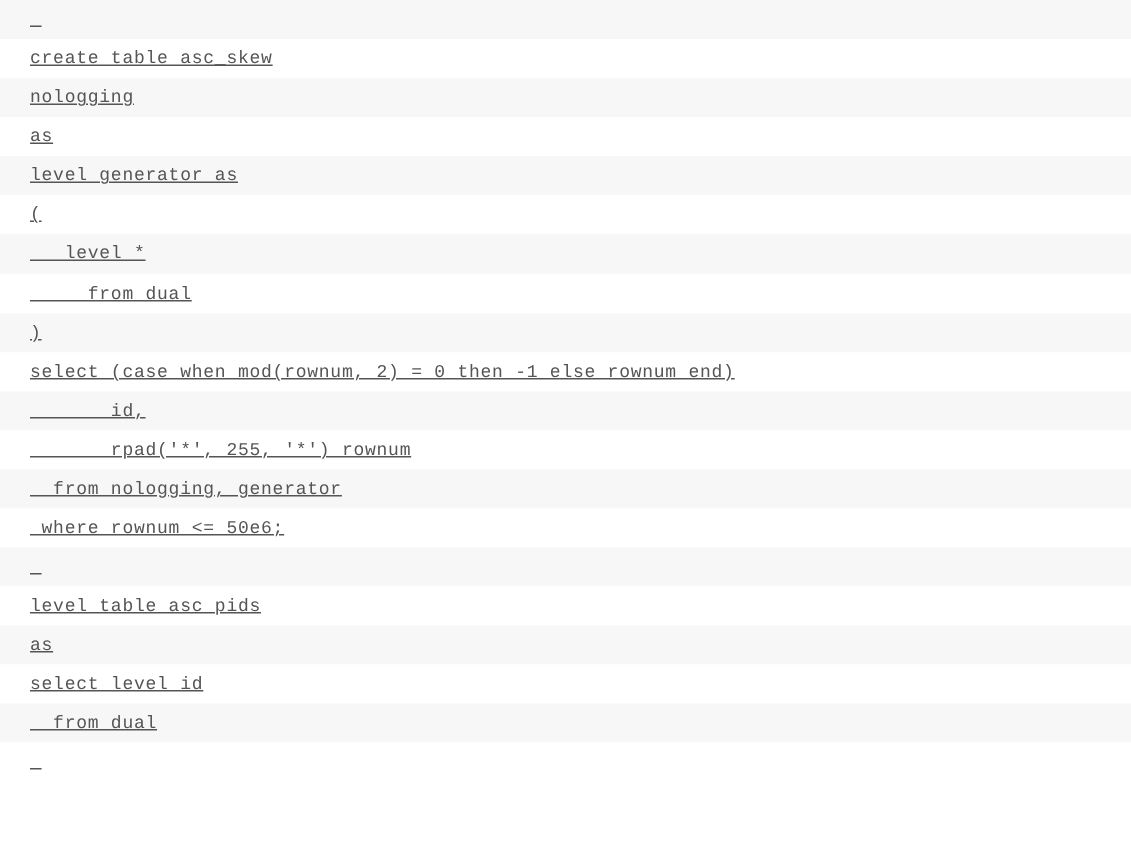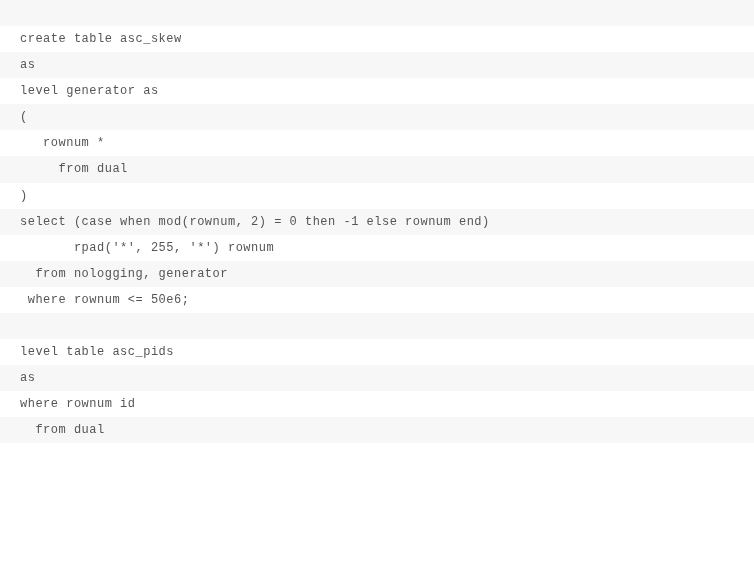--- a/index.html
+++ b/index.html
@@ -12,43 +12,46 @@
   }
   .code-block {
     width: 100%;
   }
   .line {
     height: 26.09px;
     line-height: 26.09px;
     padding-left: 20px;
     white-space: pre;
     letter-spacing: 0.5px;
+    text-decoration: underline;
   }
   .line:nth-child(odd) {
     background: #f7f7f7;
   }
   .line:nth-child(even) {
     background: #ffffff;
   }
 </style>
 </head>
 <body>
 
 <div class="code-block">
   <div class="line"> </div>
   <div class="line">create table asc_skew</div>
+  <div class="line">nologging</div>
   <div class="line">as</div>
   <div class="line">level generator as</div>
   <div class="line">(</div>
-  <div class="line">   rownum *</div>
+  <div class="line">   level *</div>
   <div class="line">     from dual</div>
   <div class="line">)</div>
   <div class="line">select (case when mod(rownum, 2) = 0 then -1 else rownum end)</div>
+  <div class="line">       id,</div>
   <div class="line">       rpad('*', 255, '*') rownum</div>
   <div class="line">  from nologging, generator</div>
   <div class="line"> where rownum &lt;= 50e6;</div>
   <div class="line"> </div>
   <div class="line">level table asc_pids</div>
   <div class="line">as</div>
-  <div class="line">where rownum id</div>
+  <div class="line">select level id</div>
   <div class="line">  from dual</div>
   <div class="line"> </div>
 </div>
 
 </body></html>

